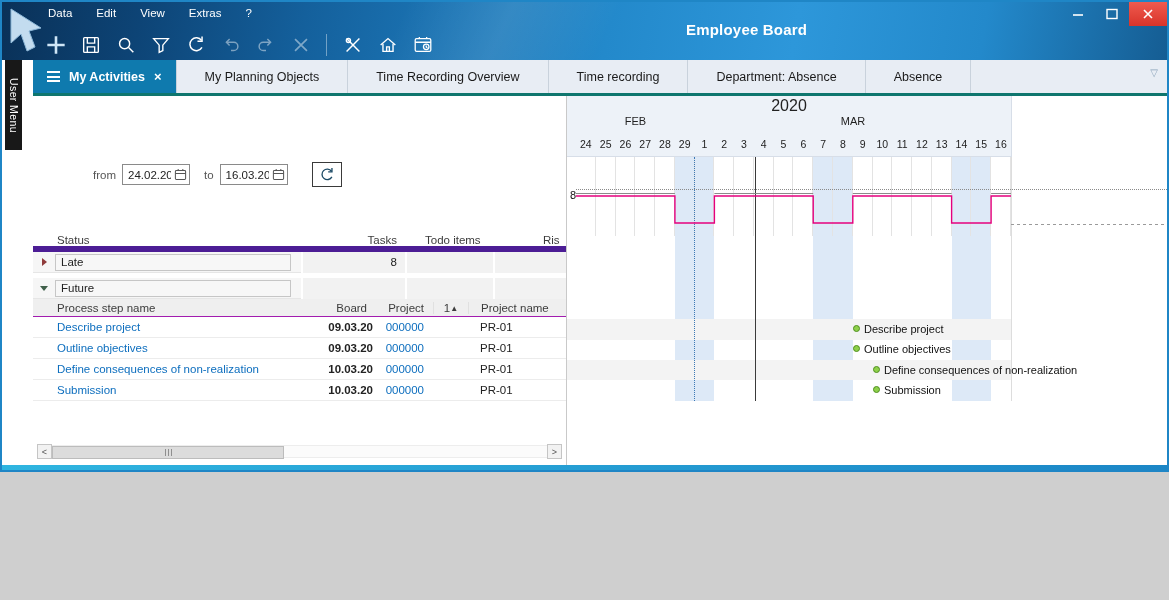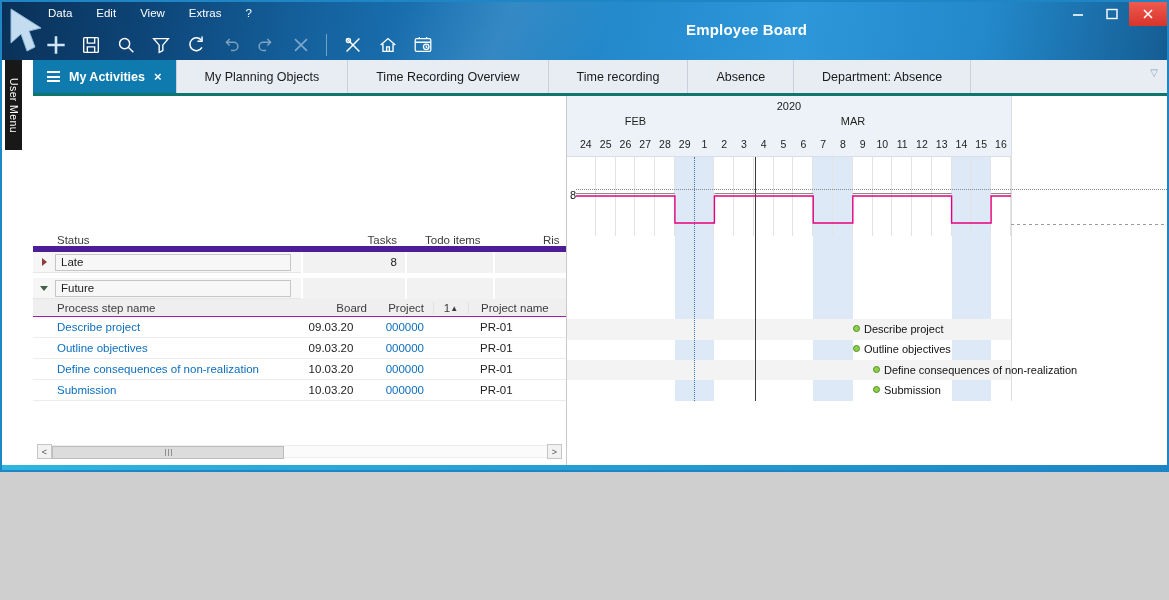--- a/index.html
+++ b/index.html
@@ -74,38 +74,38 @@
   .chev-r{width:0;height:0;border-left:5px solid #8f3b3b;border-top:4px solid transparent;border-bottom:4px solid transparent;}
   .chev-d{width:0;height:0;border-top:5px solid #40604a;border-left:4px solid transparent;border-right:4px solid transparent;}
   .detail-head{display:flex;height:18px;align-items:center;background:#efefef;color:#3c3c3c;border-bottom:1px solid #a21caf;}
   .d-name{width:252px;flex:0 0 252px;padding-left:24px;}
   .d-date{width:88px;flex:0 0 88px;text-align:right;padding-right:6px;}
   .d-project{width:60px;flex:0 0 60px;text-align:right;padding-right:9px;}
   .d-sort{width:35px;flex:0 0 35px;text-align:center;border-left:1px solid #e0e0e0;}
   .d-pname{flex:1;padding-left:12px;border-left:1px solid #e0e0e0;}
   .sort-arrow{font-size:8px;vertical-align:1px;}
   .detail-row{display:flex;height:21px;align-items:center;border-bottom:1px solid #ececec;}
-  .detail-row .d-date{text-align:center;padding-left:4px;padding-right:0;color:#222;}
+  .detail-row .d-date{text-align:right;padding-left:4px;padding-right:0;color:#222;font-weight:bold;}
   .detail-row .d-sort,.detail-row .d-pname{border-left:none;}
   .link{color:#0d6ebe;}
 
   
   .hscroll{position:absolute;bottom:6px;left:4px;right:4px;height:15px;display:flex;align-items:center;}
   .sb-btn{width:15px;height:15px;border:1px solid #c5c5c5;background:#f2f2f2;color:#555;font-size:9px;
     display:flex;align-items:center;justify-content:center;flex:0 0 15px;}
   .sb-track{flex:1;height:13px;background:#fbfbfb;border-top:1px solid #ededed;border-bottom:1px solid #ededed;position:relative;}
   .sb-thumb{position:absolute;left:0;top:0;width:232px;height:13px;background:#dcdcdc;border:1px solid #bcbcbc;
     display:flex;align-items:center;justify-content:center;}
   .grip{display:flex;gap:2px;}
   .grip i{width:1px;height:7px;background:#8f8f8f;}
 
   
   .g-header{position:absolute;top:0;left:0;width:445px;height:61px;background:#edf2f8;
     border-bottom:1px solid #d7dee8;border-right:1px solid #d7dee8;}
-  .g-year{height:19px;text-align:center;font-size:11px;line-height:20px;color:#222;}
+  .g-year{height:19px;text-align:center;font-size:16px;line-height:20px;color:#222;}
   .g-months{height:19px;position:relative;font-size:11px;color:#222;}
   .g-feb{position:absolute;left:9px;width:119px;text-align:center;}
   .g-mar{position:absolute;left:128px;width:316px;text-align:center;}
   .g-days{position:absolute;top:39px;left:9px;display:flex;}
   .g-day{width:19.77px;text-align:center;font-size:10.5px;color:#222;line-height:19px;flex:0 0 19.77px;}
   .g-body{position:absolute;top:61px;left:0;right:0;bottom:0;}
   .wk{position:absolute;top:0;height:244px;width:39.5px;background:#dde9f7;}
   .wk1{left:107.9px;} .wk2{left:246.2px;} .wk3{left:384.6px;}
   .g-grid{position:absolute;left:9px;top:0;width:435px;height:79px;
     background:repeating-linear-gradient(to right,transparent 0,transparent 18.77px,#e3e3e3 18.77px,#e3e3e3 19.77px);}
@@ -254,32 +254,56 @@
         <div class="tab">
           <span>My Planning Objects</span>
         </div>
         <div class="tab">
           <span>Time Recording Overview</span>
         </div>
         <div class="tab">
           <span>Time recording</span>
         </div>
         <div class="tab">
+          <span>Department: Absence</span>
+        </div>
+        <div class="tab">
           <span>Absence</span>
-        </div>
-        <div class="tab">
-          <span>Department: Absence</span>
         </div>
         <span class="tab-overflow">▽</span>
       </div>
 
       <div class="content">
 
         <div class="left-pane">
 
+          <div class="filters">
+            <span class="flabel">from</span>
+            <span class="date-field">
+              <input value="24.02.20" style="">
+              <svg class="cal-ic" width="13" height="13" viewBox="0 0 14 14" fill="none" stroke="#555" stroke-width="1.1">
+                  <rect x="1.5" y="2.8" width="11" height="9.5" rx="1"></rect>
+                  <path d="M1.5 5.8h11M4.5 2.8V1.2M9.5 2.8V1.2"></path>
+                </svg>
+            </span>
+            <span class="flabel">to</span>
+            <span class="date-field">
+              <input value="16.03.20" style="">
+              <svg class="cal-ic" width="13" height="13" viewBox="0 0 14 14" fill="none" stroke="#555" stroke-width="1.1">
+                  <rect x="1.5" y="2.8" width="11" height="9.5" rx="1"></rect>
+                  <path d="M1.5 5.8h11M4.5 2.8V1.2M9.5 2.8V1.2"></path>
+                </svg>
+            </span>
+            <button class="refresh-btn">
+              <svg width="18" height="18" viewBox="0 0 24 24" fill="none" stroke="#1c4a66" stroke-width="1.8">
+                  <path d="M18.5 14.5A7 7 0 1 1 18 7"></path>
+                  <path d="M18.6 2.8v5h-5"></path>
+                </svg>
+            </button>
+          </div>
 
           <div class="grid">
 
             <div class="grid-head">
               <span class="c-chevron"></span>
               <span class="c-name">Status</span>
               <span class="c-bar"></span>
               <span class="c-tasks">Tasks</span>
               <span class="c-todo">Todo items</span>
               <span class="c-risks">Ris</span>

